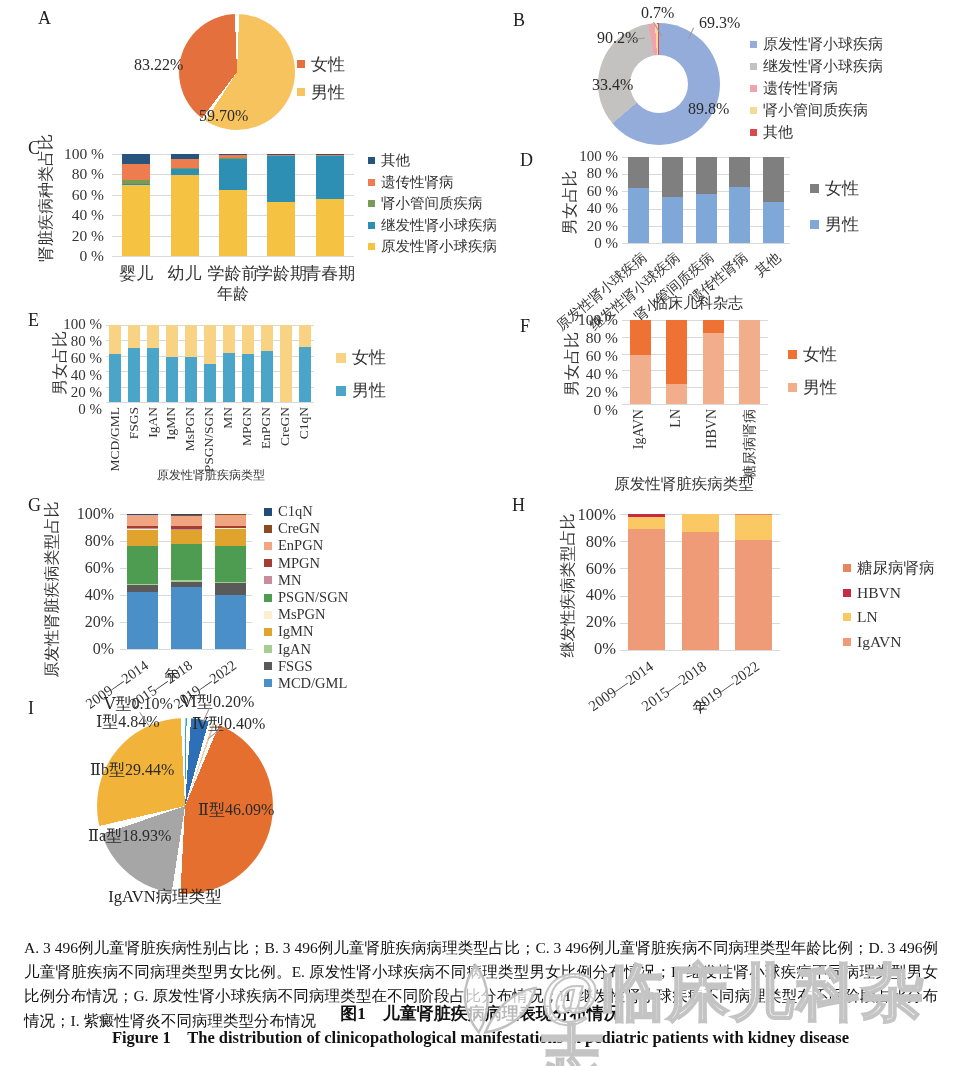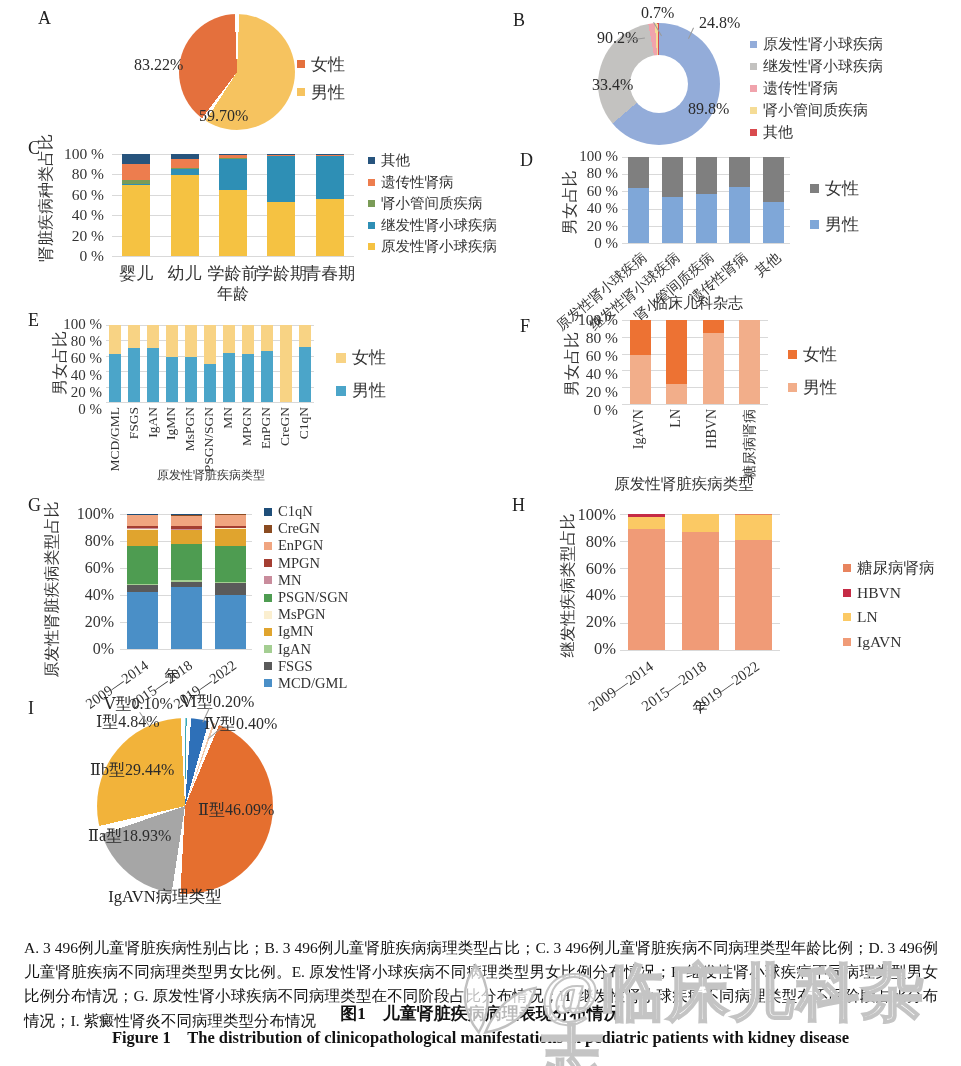--- a/index.html
+++ b/index.html
@@ -65,21 +65,21 @@
   <div class="panel">
     <span class="plabel" style="left:513px;top:10px">B</span>
     <div class="chart-host">
         <div class="pie" style="left: 598px; top: 23px; height: 122px; width: 122px; background: conic-gradient(rgb(147, 172, 217) 0%, rgb(147, 172, 217) 63.8%, rgb(195, 194, 192) 63.8%, rgb(195, 194, 192) 97.2%, rgb(240, 163, 172) 97.2%, rgb(240, 163, 172) 98.9%, rgb(245, 220, 150) 98.9%, rgb(245, 220, 150) 99.6%, rgb(217, 74, 78) 99.6%, rgb(217, 74, 78) 100.1%);">
           <div class="hole" style="height: 58px; width: 58px;"></div>
         </div>
         <div class="pielab" style="left: 688px; top: 100px;">89.8%</div>
         <div class="pielab" style="left: 592px; top: 76px;">33.4%</div>
         <div class="pielab" style="left: 597px; top: 29px;">90.2%</div>
         <div class="pielab" style="left: 641px; top: 4px;">0.7%</div>
-        <div class="pielab" style="left: 699px; top: 14px;">24.8%</div>
+        <div class="pielab" style="left: 699px; top: 14px;">69.3%</div>
         <div class="leader" style="left: 627px; top: 40px; width: 18px; transform: rotate(-8deg);"></div>
         <div class="leader" style="left: 654px; top: 22px; width: 16px; transform: rotate(60deg);"></div>
         <div class="leader" style="left: 694px; top: 28px; width: 12px; transform: rotate(115deg);"></div>
         <div class="legend" style="left: 750px; top: 33px;">
           <div class="lrow" style="height: 22px; font-size: 15px;">
             <div class="lmark" style="background: rgb(147, 172, 217); height: 7px; width: 7px;"></div>
             <span>原发性肾小球疾病</span>
           </div>
           <div class="lrow" style="height: 22px; font-size: 15px;">
             <div class="lmark" style="background: rgb(195, 194, 192); height: 7px; width: 7px;"></div>
@@ -557,21 +557,21 @@
         </div>
       </div>
   </div>
   <div class="panel">
     <span class="plabel" style="left:28px;top:698px">I</span>
     <div class="chart-host">
         <div class="pie" style="left: 97px; top: 718px; height: 176px; width: 176px; background: conic-gradient(rgb(143, 211, 222) 0%, rgb(143, 211, 222) 0.1%, rgb(58, 167, 181) 0.1%, rgb(58, 167, 181) 0.3%, rgb(255, 255, 255) 0.3%, rgb(255, 255, 255) 1.1%, rgb(46, 112, 184) 1.1%, rgb(46, 112, 184) 4.34%, rgb(255, 255, 255) 4.34%, rgb(255, 255, 255) 5.14%, rgb(242, 200, 168) 5.14%, rgb(242, 200, 168) 5.54%, rgb(255, 255, 255) 5.54%, rgb(255, 255, 255) 6.34%, rgb(229, 111, 47) 6.34%, rgb(229, 111, 47) 50.83%, rgb(255, 255, 255) 50.83%, rgb(255, 255, 255) 51.63%, rgb(255, 255, 255) 51.63%, rgb(255, 255, 255) 52.43%, rgb(166, 166, 166) 52.43%, rgb(166, 166, 166) 69.76%, rgb(255, 255, 255) 69.76%, rgb(255, 255, 255) 70.56%, rgb(255, 255, 255) 70.56%, rgb(255, 255, 255) 71.36%, rgb(242, 179, 58) 71.36%, rgb(242, 179, 58) 99.2%, rgb(255, 255, 255) 99.2%, rgb(255, 255, 255) 100%);"></div>
         <div class="pielab" style="left: 104px; top: 694px;">Ⅴ型0.10%</div>
         <div class="pielab" style="left: 181px; top: 692px;">Ⅵ型0.20%</div>
         <div class="pielab" style="left: 96px; top: 712px;">Ⅰ型4.84%</div>
-        <div class="pielab" style="left: 204px; top: 714px;">Ⅳ型0.40%</div>
+        <div class="pielab" style="left: 192px; top: 714px;">Ⅳ型0.40%</div>
         <div class="pielab" style="left: 198px; top: 800px;">Ⅱ型46.09%</div>
         <div class="pielab" style="left: 88px; top: 826px;">Ⅱa型18.93%</div>
         <div class="pielab" style="left: 90px; top: 760px;">Ⅱb型29.44%</div>
         <div class="leader" style="left: 140px; top: 712px; width: 16px; transform: rotate(55deg);"></div>
         <div class="leader" style="left: 210px; top: 708px; width: 16px; transform: rotate(115deg);"></div>
         <div class="leader" style="left: 222px; top: 728px; width: 18px; transform: rotate(140deg);"></div>
         <div class="ptitle" style="left: 165px; top: 886px;">IgAVN病理类型</div>
       </div>
   </div>
 

